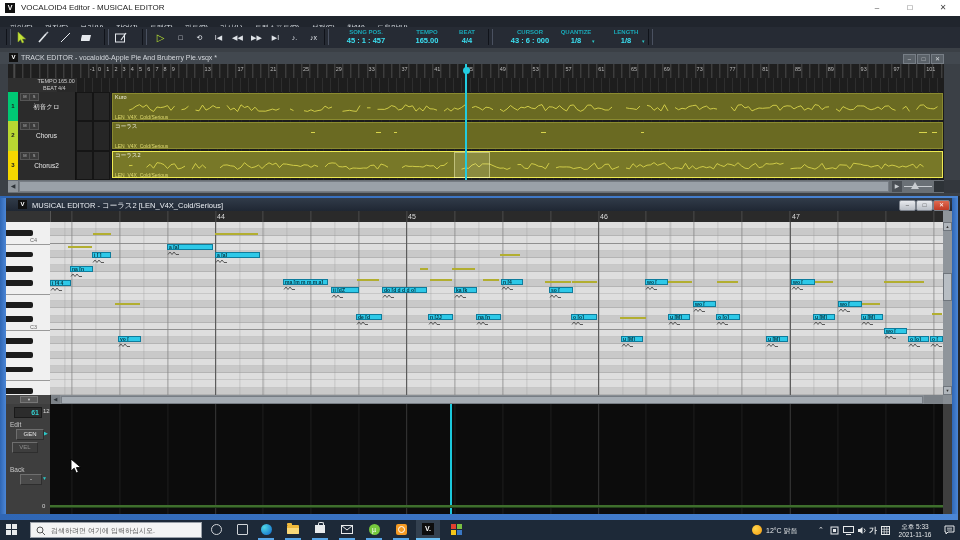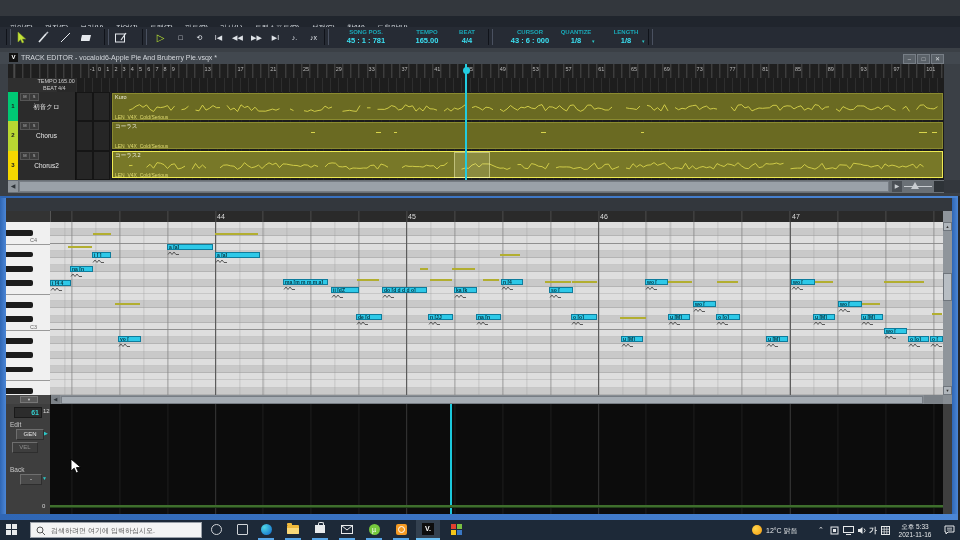--- a/index.html
+++ b/index.html
@@ -49,20 +49,27 @@
   .note{position:absolute;height:6px;box-sizing:border-box;border:1px solid #0e7c9c;font-size:5px;line-height:4.5px;
         color:#06323e;overflow:hidden;white-space:nowrap;padding-left:1px;font-weight:bold}
   .ghost{position:absolute;height:2px;background:#b2ae30}
   .rownum{position:absolute;font-size:5.5px;color:#b8b8b8;white-space:nowrap}
 </style>
 </head>
 <body>
 
 <div class="screen">
 
+  <div class="abs titlebar">
+    <div class="abs app-icon">V</div>
+    <div class="abs title-text">VOCALOID4 Editor - MUSICAL EDITOR</div>
+    <div class="abs winbtn" style="left:866px">–</div>
+    <div class="abs winbtn" style="left:899px">□</div>
+    <div class="abs winbtn" style="left:932px">✕</div>
+  </div>
 
   <div class="abs menubar" id="menubar"><span class="menu-item">파일(F)</span><span class="menu-item">편집(E)</span><span class="menu-item">보기(V)</span><span class="menu-item">작업(J)</span><span class="menu-item">트랙(T)</span><span class="menu-item">파트(P)</span><span class="menu-item">가사(L)</span><span class="menu-item">트랜스포트(R)</span><span class="menu-item">설정(S)</span><span class="menu-item">창(W)</span><span class="menu-item">도움말(H)</span></div>
 
   <div class="abs toolbar" id="toolbar">
       <div class=" grip" style="position: absolute; left: 6px;"></div>
       <div class=" grip" style="position: absolute; left: 104px;"></div>
       <div class=" grip" style="position: absolute; left: 142px;"></div>
       <div class=" grip" style="position: absolute; left: 324px;"></div>
       <div class=" grip" style="position: absolute; left: 488px;"></div>
       <div class=" grip" style="position: absolute; left: 648px;"></div>
@@ -96,21 +103,21 @@
       <div style="position: absolute; left: 152px; top: 3px; width: 17px; height: 15px; text-align: center; line-height: 15px; font-size: 10px; color: rgb(184, 227, 50);">▷</div>
       <div style="position: absolute; left: 172px; top: 3px; width: 17px; height: 15px; text-align: center; line-height: 15px; font-size: 7px; color: rgb(223, 227, 232);">□</div>
       <div style="position: absolute; left: 191px; top: 3px; width: 17px; height: 15px; text-align: center; line-height: 15px; font-size: 7px; color: rgb(223, 227, 232);">⟲</div>
       <div style="position: absolute; left: 210px; top: 3px; width: 17px; height: 15px; text-align: center; line-height: 15px; font-size: 7px; color: rgb(223, 227, 232);">I◀</div>
       <div style="position: absolute; left: 229px; top: 3px; width: 17px; height: 15px; text-align: center; line-height: 15px; font-size: 7px; color: rgb(223, 227, 232);">◀◀</div>
       <div style="position: absolute; left: 248px; top: 3px; width: 17px; height: 15px; text-align: center; line-height: 15px; font-size: 7px; color: rgb(223, 227, 232);">▶▶</div>
       <div style="position: absolute; left: 267px; top: 3px; width: 17px; height: 15px; text-align: center; line-height: 15px; font-size: 7px; color: rgb(223, 227, 232);">▶I</div>
       <div style="position: absolute; left: 286px; top: 3px; width: 17px; height: 15px; text-align: center; line-height: 15px; font-size: 7px; color: rgb(223, 227, 232);">♪.</div>
       <div style="position: absolute; left: 305px; top: 3px; width: 17px; height: 15px; text-align: center; line-height: 15px; font-size: 7px; color: rgb(223, 227, 232);">♪x</div>
       <div class=" tb-label" style="position: absolute; left: 333px; top: 2px; width: 66px; text-align: center;">SONG POS.</div>
-      <div class=" tb-value" style="position: absolute; left: 333px; top: 9px; width: 66px; text-align: center;">45 : 1 : 781</div>
+      <div class=" tb-value" style="position: absolute; left: 333px; top: 9px; width: 66px; text-align: center;">45 : 1 : 457</div>
       <div class=" tb-label" style="position: absolute; left: 405px; top: 2px; width: 44px; text-align: center;">TEMPO</div>
       <div class=" tb-value" style="position: absolute; left: 405px; top: 9px; width: 44px; text-align: center;">165.00</div>
       <div class=" tb-label" style="position: absolute; left: 452px; top: 2px; width: 30px; text-align: center;">BEAT</div>
       <div class=" tb-value" style="position: absolute; left: 452px; top: 9px; width: 30px; text-align: center;">4/4</div>
       <div class=" tb-label" style="position: absolute; left: 497px; top: 2px; width: 66px; text-align: center;">CURSOR</div>
       <div class=" tb-value" style="position: absolute; left: 497px; top: 9px; width: 66px; text-align: center;">43 : 6 : 000</div>
       <div class=" tb-label" style="position: absolute; left: 556px; top: 2px; width: 40px; text-align: center;">QUANTIZE</div>
       <div class=" tb-value" style="position: absolute; left: 556px; top: 9px; width: 40px; text-align: center;">1/8</div>
       <div style="position: absolute; left: 592px; top: 11px; font-size: 5px; color: rgb(44, 200, 200);">▾</div>
       <div class=" tb-label" style="position: absolute; left: 606px; top: 2px; width: 40px; text-align: center;">LENGTH</div>
@@ -267,20 +274,27 @@
   <div class="abs" style="left:0;top:193px;width:960px;height:3px;background:#3b4046"></div>
   <div class="abs" style="left:0;top:64px;width:8px;height:129px;background:#3b4046"></div>
   <div class="abs" style="left:944px;top:64px;width:16px;height:116px;background:#3b4046"></div>
 
   <div class="abs me-frame-border" style="left:0;top:196px;width:6px;height:324px"></div>
   <div class="abs me-frame-border" style="left:952px;top:196px;width:6px;height:324px"></div>
   <div class="abs me-frame-border" style="left:0;top:514px;width:958px;height:6px"></div>
   <div class="abs me-frame-border" style="left:0;top:196px;width:958px;height:2px"></div>
   <div class="abs" style="left:958px;top:196px;width:2px;height:324px;background:#23262b"></div>
 
+  <div class="abs me-title">
+    <div class="abs app-icon" style="left:12px;top:2px;width:9px;height:9px;line-height:9px;font-size:6px">V</div>
+    <div class="abs t">MUSICAL EDITOR - コーラス2 [LEN_V4X_Cold/Serious]</div>
+    <div class="abs cbtn" style="left:893px">–</div>
+    <div class="abs cbtn" style="left:910px">□</div>
+    <div class="abs cbtn close" style="left:927px">✕</div>
+  </div>
 
   <div class="abs me-ruler" id="me-ruler" style="background-image: repeating-linear-gradient(90deg, rgb(74, 74, 74) 0px, rgb(74, 74, 74) 1px, transparent 1px, transparent 47.87px); background-position: 65.4px 0px;">
       <div style="position: absolute; left: 0px; top: 0px; width: 44px; height: 11px; background: rgb(51, 51, 51); border-right: 1px solid rgb(85, 85, 85);"></div>
       <div style="position: absolute; left: 211px; top: 1.5px; font-size: 7px; color: rgb(221, 221, 221);">44</div>
       <div style="position: absolute; left: 402px; top: 1.5px; font-size: 7px; color: rgb(221, 221, 221);">45</div>
       <div style="position: absolute; left: 594px; top: 1.5px; font-size: 7px; color: rgb(221, 221, 221);">46</div>
       <div style="position: absolute; left: 786px; top: 1.5px; font-size: 7px; color: rgb(221, 221, 221);">47</div>
     </div>
   <div class="abs piano" id="piano">
       <div style="position: absolute; left: 0px; top: 8px; width: 27px; height: 5.6px; background: rgb(28, 28, 28); border-radius: 0px 2px 2px 0px;"></div>

